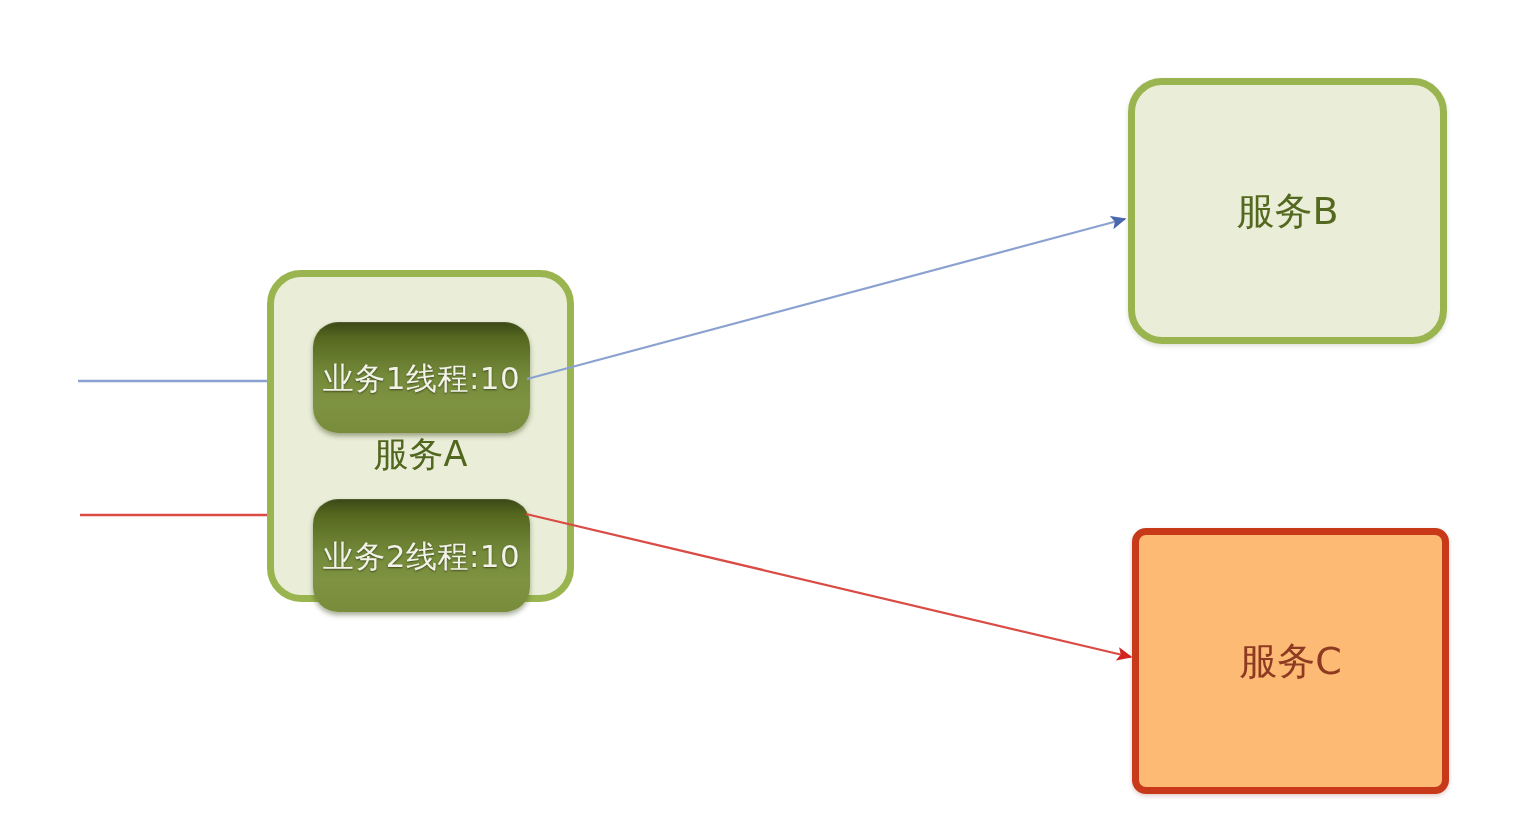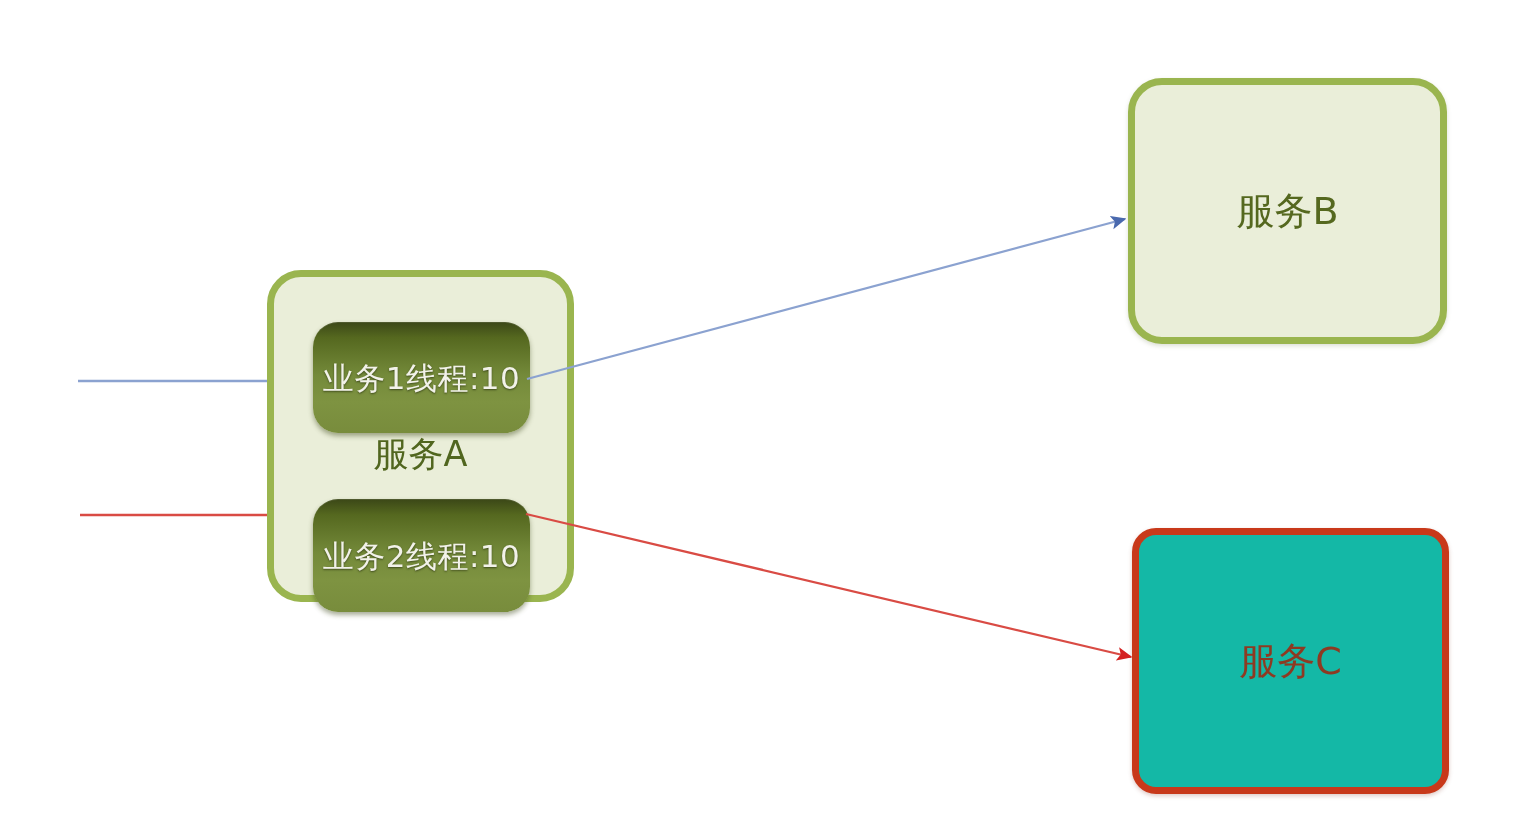--- a/index.html
+++ b/index.html
@@ -98,23 +98,23 @@
     border: 7px solid #9ab54f;
     border-radius: 34px;
     box-shadow: 0 2px 4px rgba(120,130,90,0.25);
   }
   .node-b .node-label { color: #55681f; }
   .node-c {
     left: 1132px;
     top: 528px;
     width: 317px;
     height: 266px;
-    background: #14b8a6;
+    background: #fdba74;
     border: 7px solid #c8391a;
-    border-radius: 24px;
+    border-radius: 14px;
     box-shadow: 0 2px 4px rgba(140,70,55,0.28);
   }
   .node-c .node-label { color: #8e3a22; }
 </style>
 </head>
 <body>
 
 <div id="canvas">
 
   <svg class="edge-layer" viewBox="0 0 1521 833" width="1521" height="833" xmlns="http://www.w3.org/2000/svg" style="z-index:1;">

